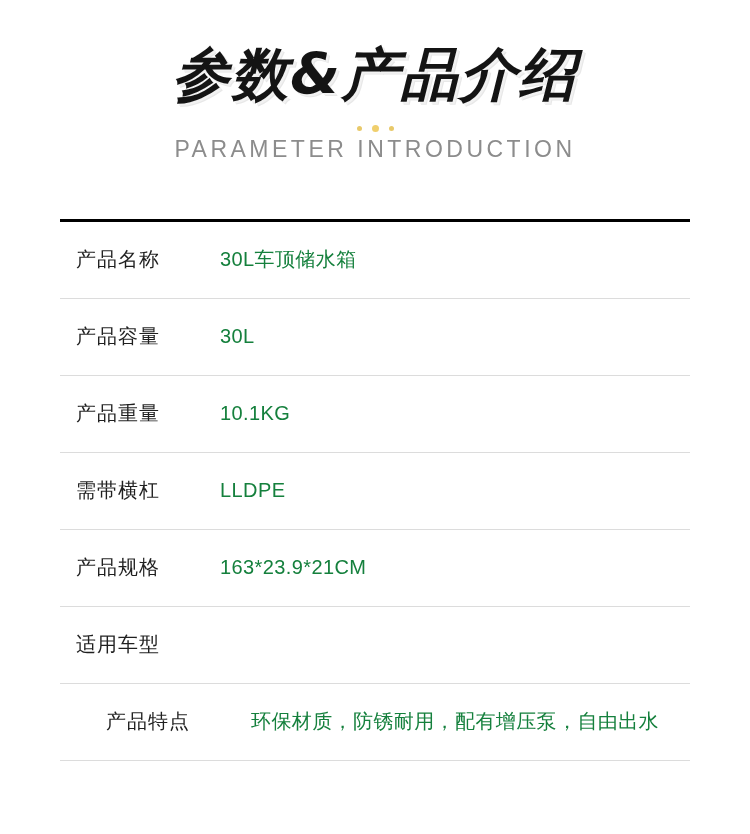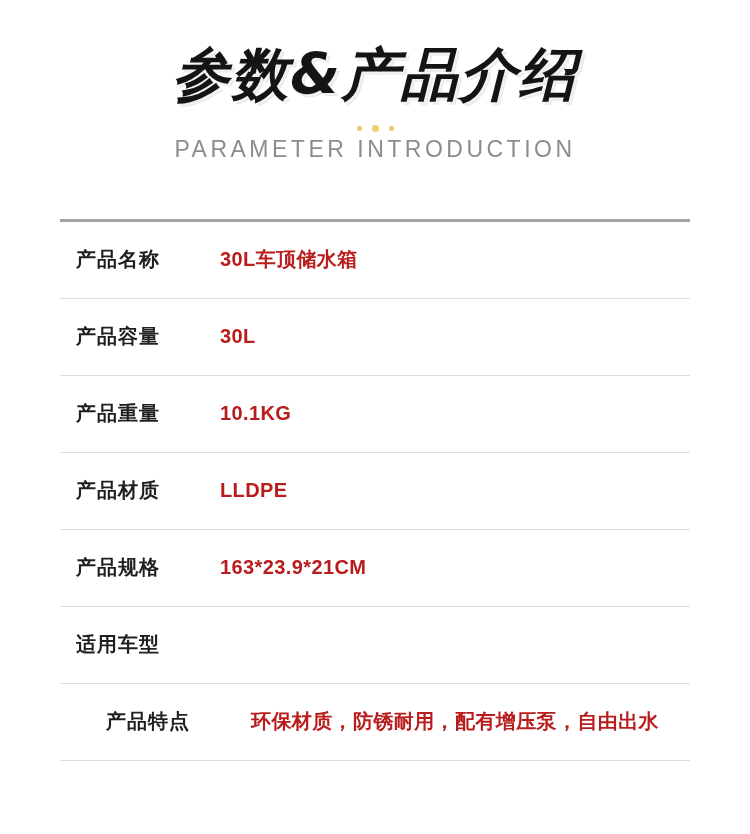--- a/index.html
+++ b/index.html
@@ -65,22 +65,21 @@
     margin: 2px 0 0 0;
     font-size: 23px;
     letter-spacing: 3.5px;
     color: #8c8c8c;
     font-weight: 400;
   }
 
   
   .table-wrap {
     margin: 56px 60px 0 60px;
-    border-top: 3px solid #a3a3a3;
-    font-weight: bold;
+    border-top: 3px solid #000000;
   }
   .row {
     display: flex;
     align-items: center;
     height: 77px;
     border-bottom: 1px solid #dcdcdc;
     box-sizing: border-box;
   }
   .row:last-child {
     border-bottom: 1px solid #dcdcdc;
@@ -91,21 +90,21 @@
     flex: 0 0 160px;
     font-size: 20px;
     color: #1f1f1f;
     padding-left: 16px;
     box-sizing: border-box;
     letter-spacing: 1px;
   }
   .cell-value {
     flex: 1 1 auto;
     font-size: 20px;
-    color: #b91c1c;
+    color: #15803d;
     letter-spacing: 0.4px;
     white-space: nowrap;
     overflow: hidden;
   }
 </style>
 </head>
 <body>
 
 <div class="page">
 
@@ -130,21 +129,21 @@
       <div class="cell-label">产品容量</div>
       <div class="cell-value">30L</div>
     </div>
 
     <div class="row">
       <div class="cell-label">产品重量</div>
       <div class="cell-value">10.1KG</div>
     </div>
 
     <div class="row">
-      <div class="cell-label">产品材质</div>
+      <div class="cell-label">需带横杠</div>
       <div class="cell-value">LLDPE</div>
     </div>
 
     <div class="row">
       <div class="cell-label">产品规格</div>
       <div class="cell-value">163*23.9*21CM</div>
     </div>
 
     <div class="row">
       <div class="cell-label">适用车型</div>

